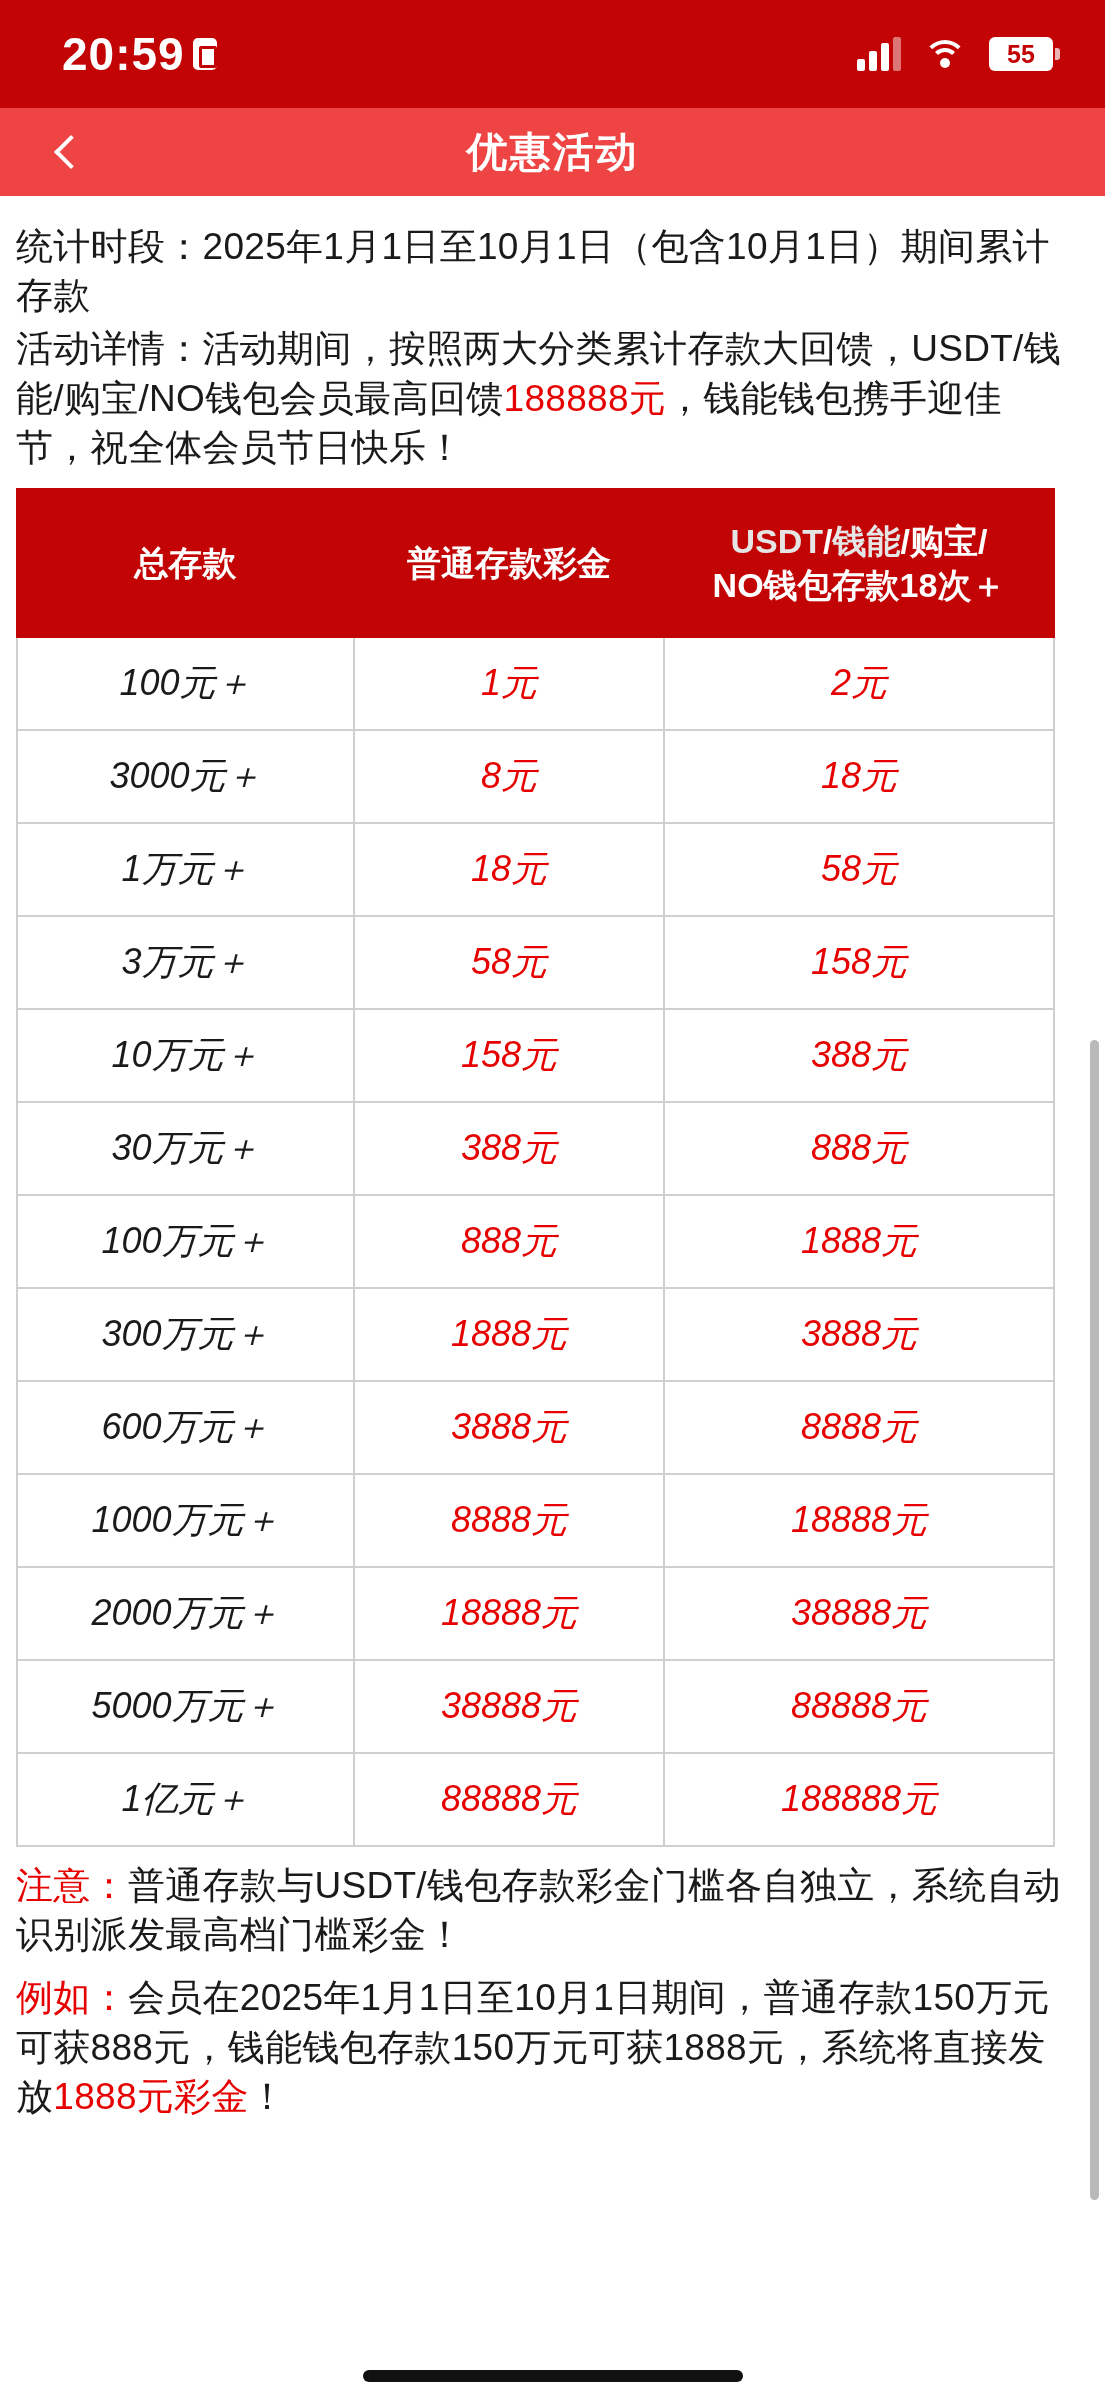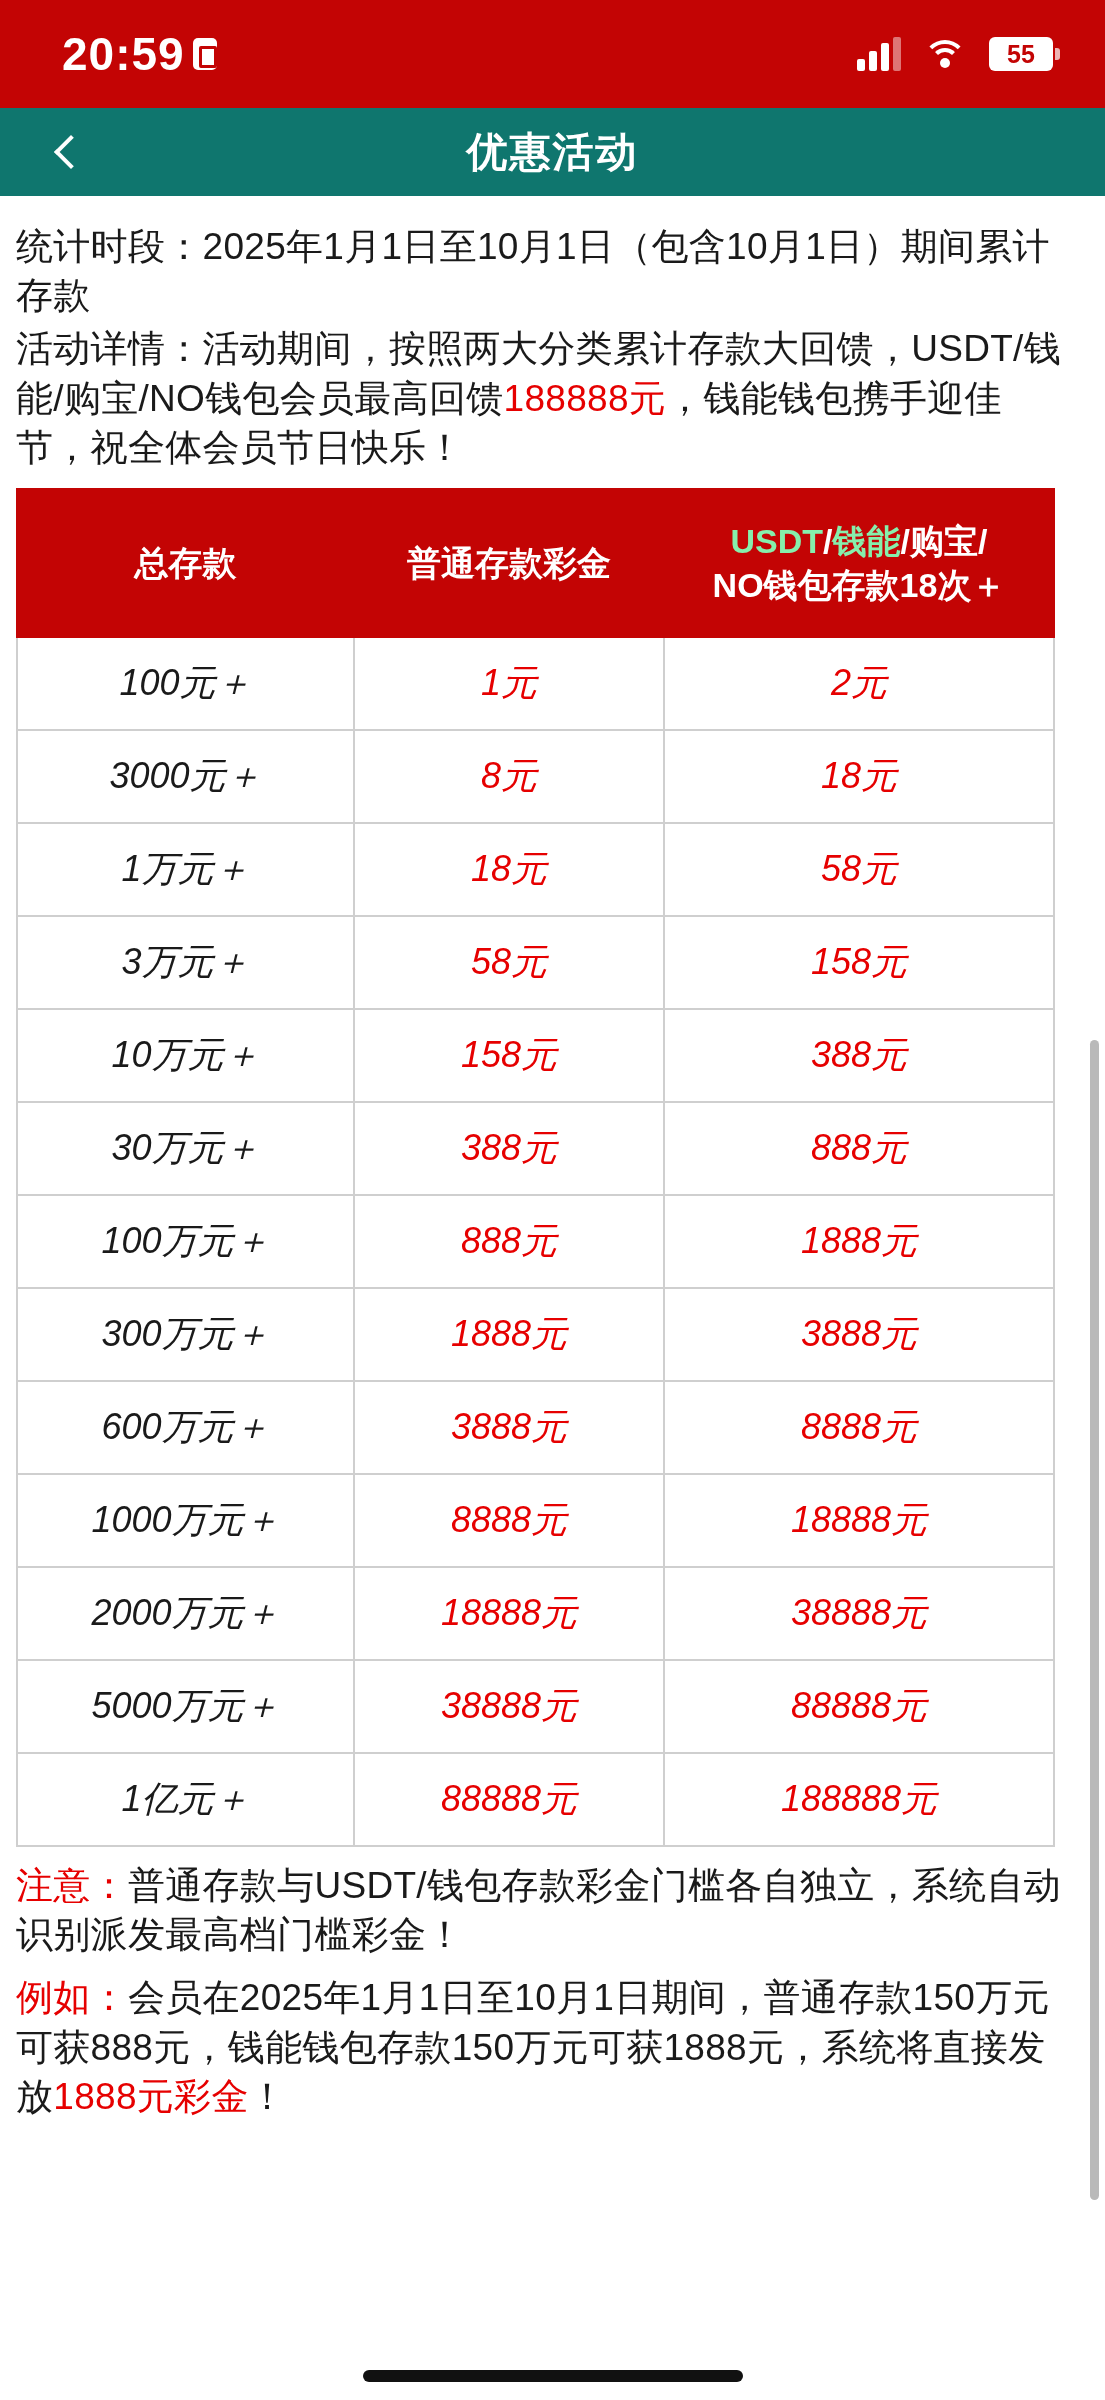--- a/index.html
+++ b/index.html
@@ -121,21 +121,21 @@
   .battery-text {
     color: #c30404;
     font-size: 25px;
     font-weight: bold;
   }
 
   
   .navbar {
     position: relative;
     height: 88px;
-    background: #0f766e;
+    background: #ef4444;
     display: flex;
     align-items: center;
     justify-content: center;
   }
   .nav-back {
     position: absolute;
     left: 40px;
     top: 50%;
     transform: translateY(-50%);
     width: 56px;
@@ -196,21 +196,21 @@
   table.prize thead th {
     background: #c30404;
     color: #ffffff;
     font-size: 34px;
     font-weight: bold;
     height: 148px;
     padding: 8px 6px;
     line-height: 1.3;
     border-color: #c30404;
   }
-  table.prize thead th .hl { color: #86efac; }
+  table.prize thead th .hl { color: #e5e5e5; }
   table.prize thead th .wt { color: #ffffff; }
 
   table.prize tbody td {
     height: 93px;
     font-size: 36px;
     color: #1a1a1a;
     font-style: italic;
   }
   table.prize tbody td.amt {
     color: #e60000;

